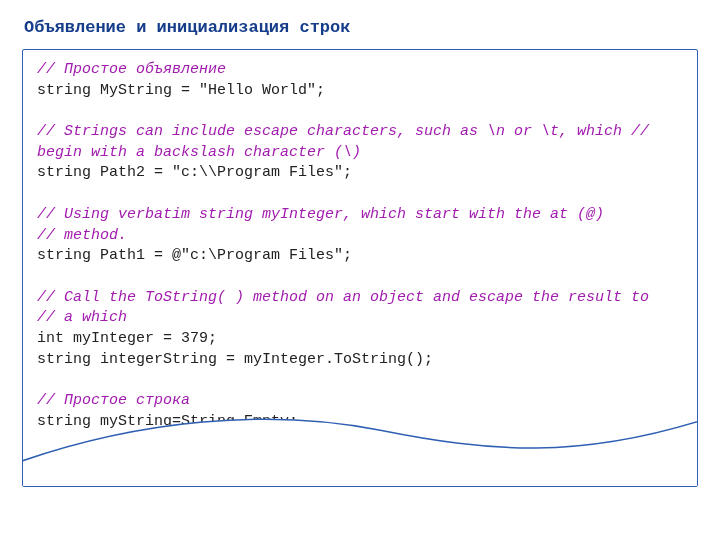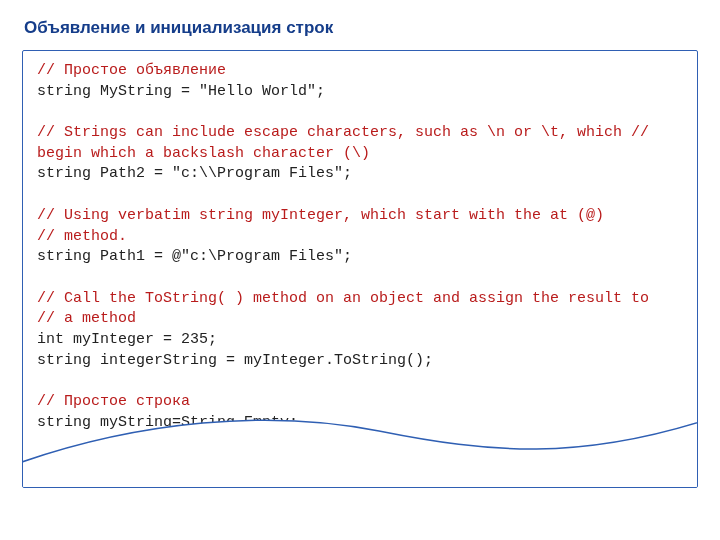--- a/index.html
+++ b/index.html
@@ -12,40 +12,40 @@
     overflow: hidden;
   }
   .slide {
     position: relative;
     width: 720px;
     height: 540px;
     box-sizing: border-box;
     padding: 18px 22px 0 22px;
   }
   .title {
-    font-family: Liberation Sans, sans-serif;
+    font-family: Liberation Mono, monospace;
     font-size: 17px;
     font-weight: bold;
     color: #153d8a;
     margin: 0 0 12px 2px;
   }
   .code-box {
     position: relative;
     border: 1.5px solid #2f5fb3;
     border-radius: 2px;
     padding: 10px 14px 40px 14px;
     font-size: 15px;
     line-height: 1.38;
     color: #222;
     white-space: pre;
     height: 438px;
     box-sizing: border-box;
     overflow: hidden;
   }
-  .cm { color: #b91c1c; } 
+  .cm { color: #a21caf; font-style: italic; } 
   .code { color: #222; }
   .wave {
     position: absolute;
     left: -4px;
     bottom: -4px;
     width: 690px;
     height: 90px;
     pointer-events: none;
   }
 </style>
@@ -53,30 +53,30 @@
 <body>
 
 <div class="slide">
 
   <h1 class="title">Объявление и инициализация строк</h1>
 
   <div class="code-box"><span class="cm">// Простое объявление</span>
 <span class="code">string MyString = "Hello World";</span>
 <span></span>
 <span class="cm">// Strings can include escape characters, such as \n or \t, which //</span>
-<span class="cm">begin which a backslash character (\)</span>
+<span class="cm">begin with a backslash character (\)</span>
 <span class="code">string Path2 = "c:\\Program Files";</span>
 <span></span>
 <span class="cm">// Using verbatim string myInteger, which start with the at (@)</span>
 <span class="cm">// method.</span>
 <span class="code">string Path1 = @"c:\Program Files";</span>
 <span></span>
-<span class="cm">// Call the ToString( ) method on an object and assign the result to</span>
-<span class="cm">// a method</span>
-<span class="code">int myInteger = 235;</span>
+<span class="cm">// Call the ToString( ) method on an object and escape the result to</span>
+<span class="cm">// a which</span>
+<span class="code">int myInteger = 379;</span>
 <span class="code">string integerString = myInteger.ToString();</span>
 <span></span>
 <span class="cm">// Простое строка</span>
 <span class="code">string myString=String.Empty;</span>
     <svg class="wave" viewBox="0 0 690 90" preserveAspectRatio="none">
       <path d="M0,90 L0,62 C120,20 250,8 360,30 C470,52 560,60 690,18 L690,90 Z" fill="#ffffff" stroke="#2f5fb3" stroke-width="1.5"></path>
     </svg>
   </div>
 
 </div>

